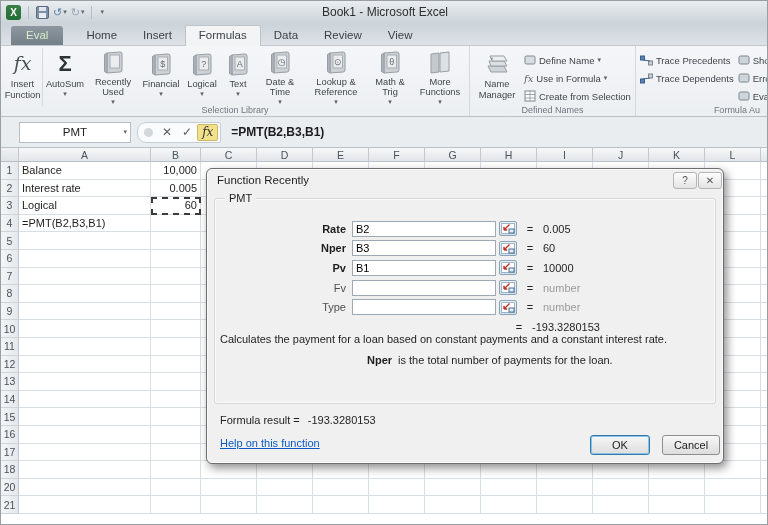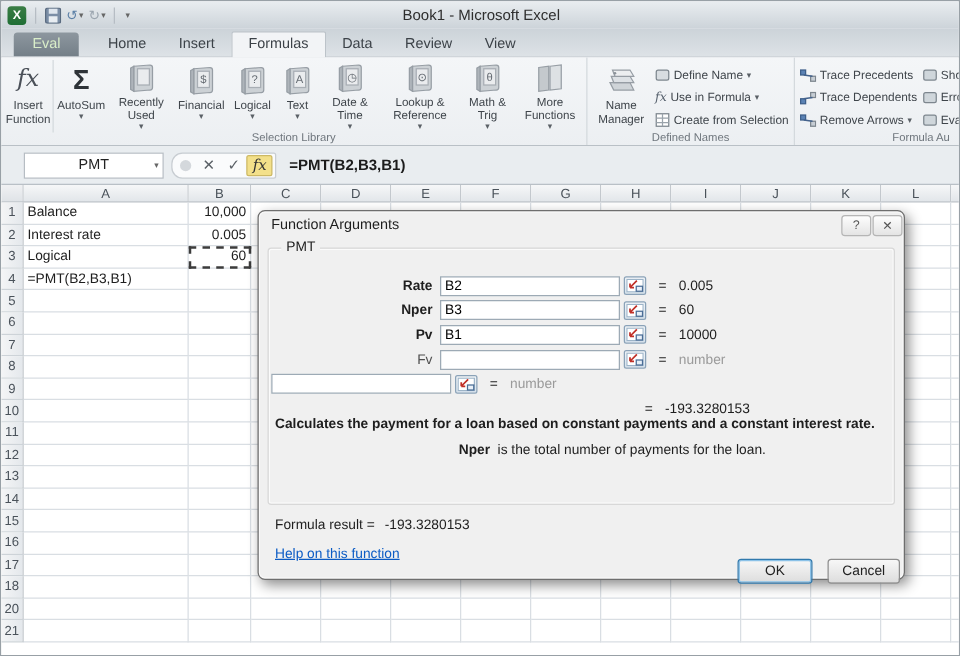--- a/index.html
+++ b/index.html
@@ -101,27 +101,27 @@
   .flabel.m { color:#4f4f4f; }
   .finput { width:144px; height:16px; border:1px solid #9daab5; background:#fff; font-size:11px;
     font-family:"Liberation Sans", sans-serif; padding:0 3px; }
   .fsel { width:18px; height:15px; margin-left:3px; border:1px solid #8aa2b8; border-radius:2px;
     background:linear-gradient(#eef3f7,#d6e2ec); display:flex; align-items:center; justify-content:center; padding:0; }
   .fequals { width:26px; text-align:center; color:#222; }
   .fresult { color:#1e1e1e; }
   .fresult.muted { color:#9a9a9a; }
   .overall { position:absolute; left:299px; top:152px; display:flex; }
   .overall .fequals { width:26px; }
-  .dlg-desc { position:absolute; left:13px; top:164px; width:490px;font-weight:bold; }
+  .dlg-desc { position:absolute; left:13px; top:164px; width:490px; }
   .dlg-arghelp { position:absolute; left:160px; top:185px; }
   .dlg-arghelp b { margin-right:6px; }
   .dlg-formres { position:absolute; left:13px; top:245px; }
   .dlg-formres .val { margin-left:8px; }
   .dlg-link { position:absolute; left:13px; top:268px; color:#0b5bc4; text-decoration:underline; }
-  .dlg-btn { position:absolute; top:278px; height:20px; border-radius:3px; font-size:11px; color:#222;
+  .dlg-btn { position:absolute; top:266px; height:20px; border-radius:3px; font-size:11px; color:#222;
     background:linear-gradient(#f7f7f7,#ddd); border:1px solid #8e8e8e;
     display:flex; align-items:center; justify-content:center; }
   .dlg-ok { left:383px; width:60px; border:1px solid #3079ad; box-shadow:inset 0 0 0 1px #8bc2e8; }
   .dlg-cancel { left:455px; width:58px; }
 
   svg { display:block; }
 </style>
 </head>
 <body>
 
@@ -330,31 +330,20 @@
           <div class="smallrow">
             <span>
               <svg width="13" height="11" viewBox="0 0 13 11">
                 <rect x="0.5" y="6" width="4" height="4" fill="#5b82b4" stroke="#3d5f8a"></rect>
                 <rect x="8.5" y="1" width="4" height="4" fill="#c6cdd4" stroke="#7d868e"></rect>
                 <path d="M3 6 L10 5" stroke="#44628c" stroke-width="1.2"></path>
               </svg>
             </span>
             <span>Trace Dependents</span>
           </div>
-          <div class="smallrow">
-            <span>
-              <svg width="13" height="11" viewBox="0 0 13 11">
-                <rect x="0.5" y="1" width="4" height="4" fill="#5b82b4" stroke="#3d5f8a"></rect>
-                <rect x="8.5" y="6" width="4" height="4" fill="#c6cdd4" stroke="#7d868e"></rect>
-                <path d="M3 5 L10 6" stroke="#44628c" stroke-width="1.2"></path>
-              </svg>
-            </span>
-            <span>Remove Arrows</span>
-            <span class="arrow">▾</span>
-          </div>
         </div>
       <div class="smallcol" id="fa-col2">
           <div class="smallrow">
             <span>
               <svg width="12" height="12" viewBox="0 0 12 12">
                 <rect x="1" y="2" width="10" height="8" rx="1.5" fill="#cfd6db" stroke="#7d868e"></rect>
               </svg>
             </span>
             <span>Sho</span>
           </div>
@@ -726,21 +715,21 @@
         <div class="cell" style="width: 56px;"></div>
         <div class="cell" style="width: 56px;"></div>
         <div class="cell" style="width: 56px;"></div>
         <div class="cell" style="width: 56px;"></div>
         <div class="cell" style="width: 56px;"></div>
         <div class="cell" style="width: 10px;"></div>
       </div>
     </div>
 
   <div class="dialog">
-    <div class="dlg-title">Function Arguments</div>
+    <div class="dlg-title">Function Recently</div>
     <div class="dlg-sysbtn dlg-help">?</div>
     <div class="dlg-sysbtn dlg-close">✕</div>
     <div class="groupbox">
       <span class="groupbox-label">PMT</span>
     </div>
     <div class="fields" id="dlg-fields">
         <div class="frow">
           <span class="flabel b">Rate</span>
           <input class="finput" type="text" value="B2" style="">
           <button class="fsel">
@@ -786,20 +775,21 @@
             <svg width="14" height="11" viewBox="0 0 14 11">
               <rect x="0.5" y="0.5" width="13" height="10" fill="#fff" stroke="#9db4c8"></rect>
               <path d="M8.5 1.5 L3 7 M3 7 L3 3.8 M3 7 L6.2 7" stroke="#c03028" stroke-width="1.4" fill="none"></path>
               <rect x="8" y="6" width="5" height="4" fill="#e8f0f8" stroke="#4a6d96"></rect>
             </svg>
           </button>
           <span class="fequals">=</span>
           <span class="fresult muted">number</span>
         </div>
         <div class="frow">
+          <span class="flabel m">Type</span>
           <input class="finput" type="text" style="">
           <button class="fsel">
             <svg width="14" height="11" viewBox="0 0 14 11">
               <rect x="0.5" y="0.5" width="13" height="10" fill="#fff" stroke="#9db4c8"></rect>
               <path d="M8.5 1.5 L3 7 M3 7 L3 3.8 M3 7 L6.2 7" stroke="#c03028" stroke-width="1.4" fill="none"></path>
               <rect x="8" y="6" width="5" height="4" fill="#e8f0f8" stroke="#4a6d96"></rect>
             </svg>
           </button>
           <span class="fequals">=</span>
           <span class="fresult muted">number</span>

